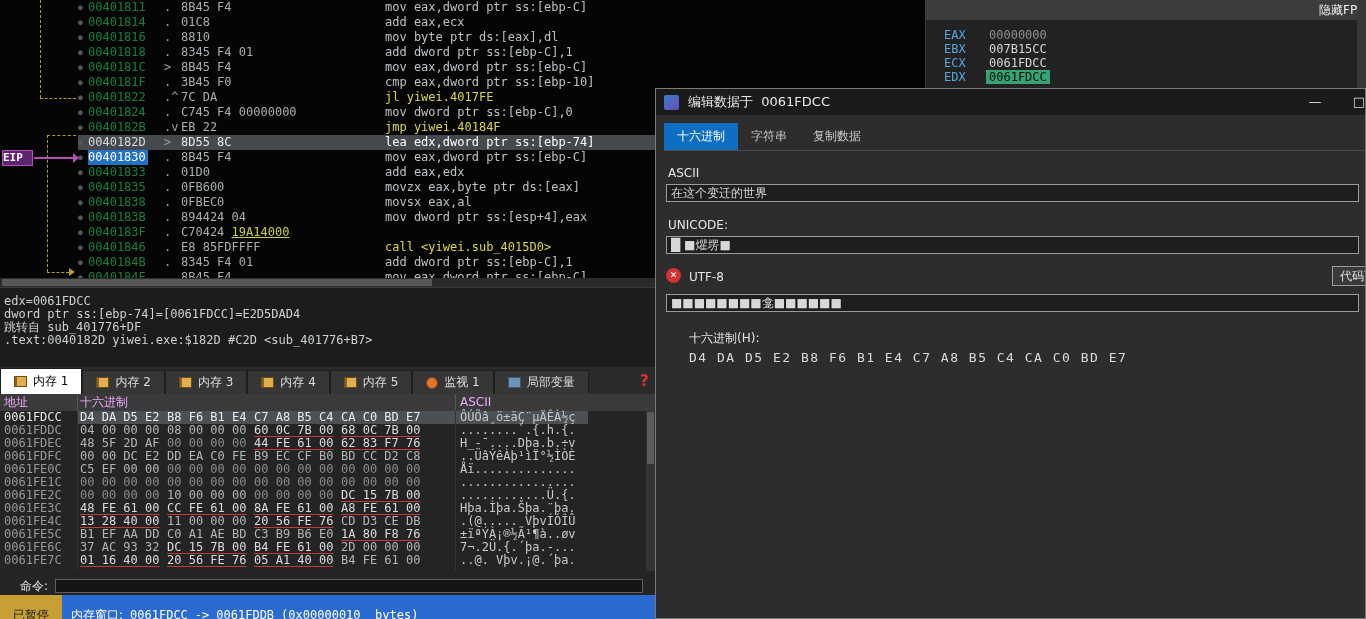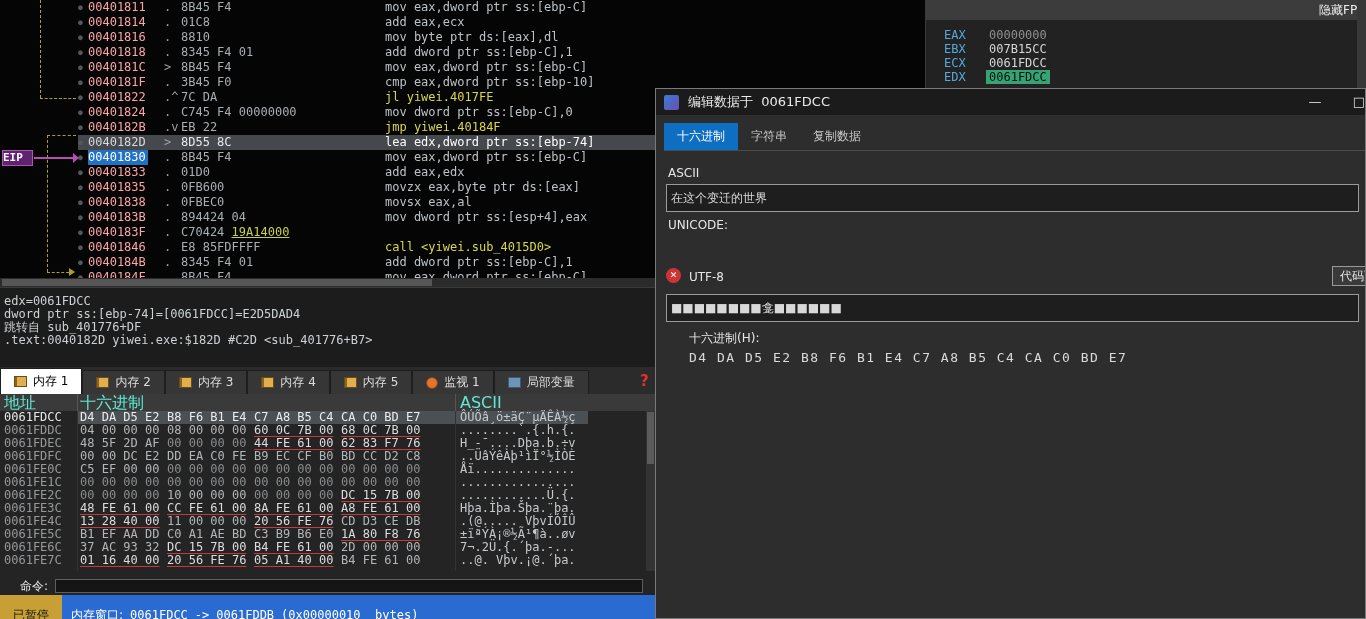--- a/index.html
+++ b/index.html
@@ -5,21 +5,21 @@
   *{margin:0;padding:0;box-sizing:border-box}
   body{background:#000;font-family:"DejaVu Sans","Liberation Sans",sans-serif}
   #screen{position:relative;width:1366px;height:619px;overflow:hidden;background:#141414}
 
   
   #disasm{position:absolute;left:0;top:0;width:925px;height:278px;background:#050505;overflow:hidden}
   .drow{display:flex;height:15px;line-height:15px;font-family:"DejaVu Sans Mono","Liberation Mono",monospace;font-size:12px;white-space:pre}
   .drow.sel{background:linear-gradient(90deg,rgba(0,0,0,0) 78px,#45494e 78px)}
   .drow .gut{width:78px;flex:none}
   .drow .blt{width:10px;flex:none;color:#54585c;font-size:8px;line-height:15px}
-  .drow .adr{width:60px;margin-right:16px;flex:none;color:#fca5a5}
+  .drow .adr{width:60px;margin-right:16px;flex:none;color:#15803d}
   .drow .adr.eip{background:#2171c5;color:#fff}
   .drow.sel .adr{color:#d6dade}
   .drow .dot{width:17px;flex:none;color:#9aa0a4}
   .drow .byt{width:204px;flex:none;color:#a8aeb2}
   .drow.sel .byt{color:#e8eaec}
   .blnk{color:#c9d14a;text-decoration:underline}
   .drow .ins{color:#bcc2c6}
   .drow .ins.jump{color:#d8d84a}
   .drow.sel .ins{color:#fff}
   .ilnk{color:#d8d84a}
@@ -59,21 +59,21 @@
   .tab{display:flex;align-items:center;gap:6px;height:24px;padding:0 13px;font-size:12px;color:#ddd;background:#363636;border:1px solid #1e1e1e;border-bottom:none}
   .tab.active{background:#fff;color:#000;height:26px}
   .ic{display:inline-block}
   .ic-memory{width:13px;height:11px;background:linear-gradient(90deg,#8a6420 0 2px,#e3ae4e 2px 11px,#8a6420 11px 13px);border:1px solid #6b4d14}
   .ic-watch{width:12px;height:12px;border-radius:50%;background:#e0762e;border:1px solid #8a4010}
   .ic-locals{width:13px;height:11px;background:#6e94b8;border:1px solid #3c5a78}
   #tab-help{position:absolute;left:640px;top:372px;color:#e03030;font-weight:bold;font-size:15px}
 
   
   #dump{position:absolute;left:0;top:394px;width:925px;height:183px;background:#242424}
-  #dump .dhdr{display:flex;height:17px;background:#3a3a3a;color:#5eead4;font-size:16px;line-height:17px}
+  #dump .dhdr{display:flex;height:17px;background:#3a3a3a;color:#f0abfc;font-size:12px;line-height:17px}
   .dhdr .h-addr{width:78px;padding-left:4px;border-right:1px solid #555;flex:none}
   .dhdr .h-hex{width:378px;padding-left:2px;border-right:1px solid #555;flex:none}
   .dhdr .h-ascii{padding-left:4px}
   .mrow{display:flex;height:13px;line-height:13px;font-family:"DejaVu Sans Mono","Liberation Mono",monospace;font-size:12px;white-space:pre}
   .mrow .maddr{width:78px;padding-left:4px;color:#96989a;flex:none}
   .mrow.sel .maddr{color:#e8e8e8}
   .mrow .mhex{width:378px;flex:none;display:flex;padding-left:2px}
   .grp{width:80px;margin-right:7px;color:#b2b6b9}
   .grp.z{color:#898b8d}
   .grp.u{color:#dcdcdc;text-decoration:underline;text-decoration-color:#c23b3b;text-underline-offset:2px}
@@ -99,21 +99,21 @@
   #dialog{position:absolute;left:655px;top:88px;width:711px;height:531px;background:#2d2d2d;border:1px solid #7a7a7a;overflow:hidden;z-index:10}
   #dlg-title{position:relative;height:26px;background:#1b1b1b;display:flex;align-items:center;padding-left:8px;color:#eaeaea;font-size:13px;white-space:pre}
   #dlg-icon{width:15px;height:15px;margin-right:9px;border-radius:2px;background:linear-gradient(135deg,#3b7bd4,#6a4fb0)}
   .dlg-btn{position:absolute;top:0;width:34px;height:26px;color:#ddd;text-align:center;line-height:26px;font-size:13px}
   #dlg-min{left:642px}
   #dlg-max{left:686px}
   #dlg-tabs{display:flex;margin:8px 0 0 8px;border-bottom:1px solid #4a4a4a}
   .dtab{padding:5px 13px;font-size:12px;color:#c9c9c9}
   .dtab.active{background:#0e6ec2;color:#fff}
   .dlabel{position:absolute;left:12px;color:#e6e6e6;font-size:12px}
-  .dinput{position:absolute;left:10px;width:693px;height:28px;background:#1e1e1e;border:1px solid #9a9a9a;color:#d8d8d8;font:12px "DejaVu Sans","Liberation Sans",sans-serif;padding:0 4px}
+  .dinput{position:absolute;left:10px;width:693px;height:18px;background:#1e1e1e;border:1px solid #9a9a9a;color:#d8d8d8;font:12px "DejaVu Sans","Liberation Sans",sans-serif;padding:0 4px}
   #dlg-err{position:absolute;left:10px;top:179px;width:15px;height:15px;border-radius:50%;background:#cf3434;color:#fff;font:bold 9px "DejaVu Sans",sans-serif;text-align:center;line-height:15px}
   #dlg-utf8-label{left:33px;top:181px}
   #dlg-codepage{position:absolute;left:676px;top:177px;width:52px;height:20px;background:#3a3a3a;border:1px solid #9a9a9a;color:#e2e2e2;font-size:12px;text-align:center;line-height:18px}
   #dlg-hex-label{left:33px;top:241px}
   #dlg-hex-value{position:absolute;left:33px;top:261px;color:#dadada;font:13px "DejaVu Sans Mono","Liberation Mono",monospace;letter-spacing:1.5px;white-space:pre}
 </style>
 </head>
 <body>
 
 <div id="screen">
@@ -265,20 +265,21 @@
       <span class="dlg-btn" id="dlg-max">□</span>
     </div>
     <div id="dlg-tabs">
       <span class="dtab active">十六进制</span>
       <span class="dtab">字符串</span>
       <span class="dtab">复制数据</span>
     </div>
     <span class="dlabel" style="top:77px">ASCII</span>
     <input class="dinput" style="top: 95px;" value="在这个变迁的世界">
     <span class="dlabel" style="top:129px">UNICODE:</span>
+    <input class="dinput" style="top: 147px;" value="█ ■爠塄■">
     <span id="dlg-err">✕</span>
     <span class="dlabel" id="dlg-utf8-label">UTF-8</span>
     <span id="dlg-codepage">代码页</span>
     <input class="dinput" style="top: 205px;" value="■■■■■■■■龛■■■■■■">
     <span class="dlabel" id="dlg-hex-label">十六进制(H):</span>
     <div id="dlg-hex-value">D4 DA D5 E2 B8 F6 B1 E4 C7 A8 B5 C4 CA C0 BD E7</div>
   </div>
 
 </div>
 

